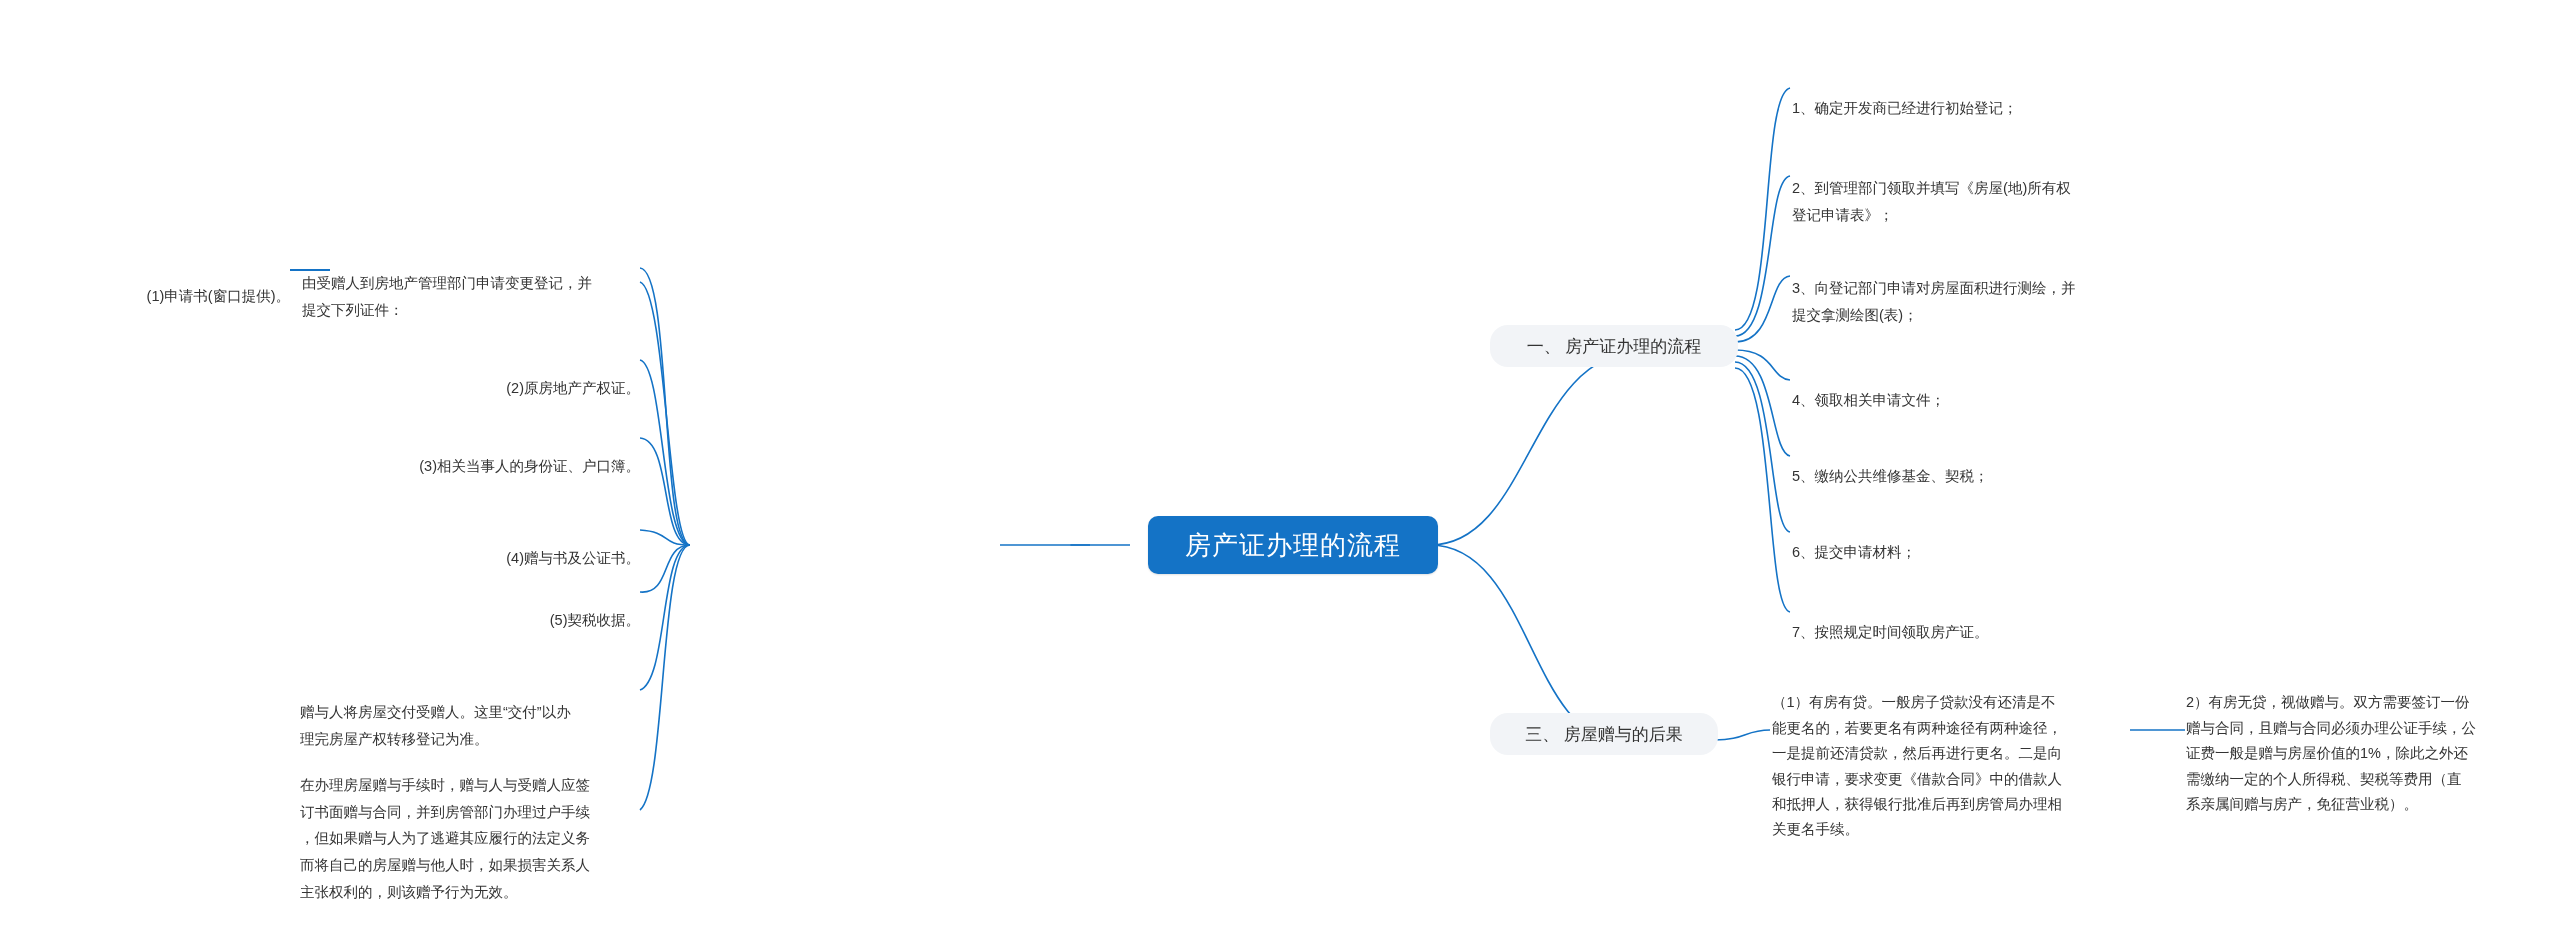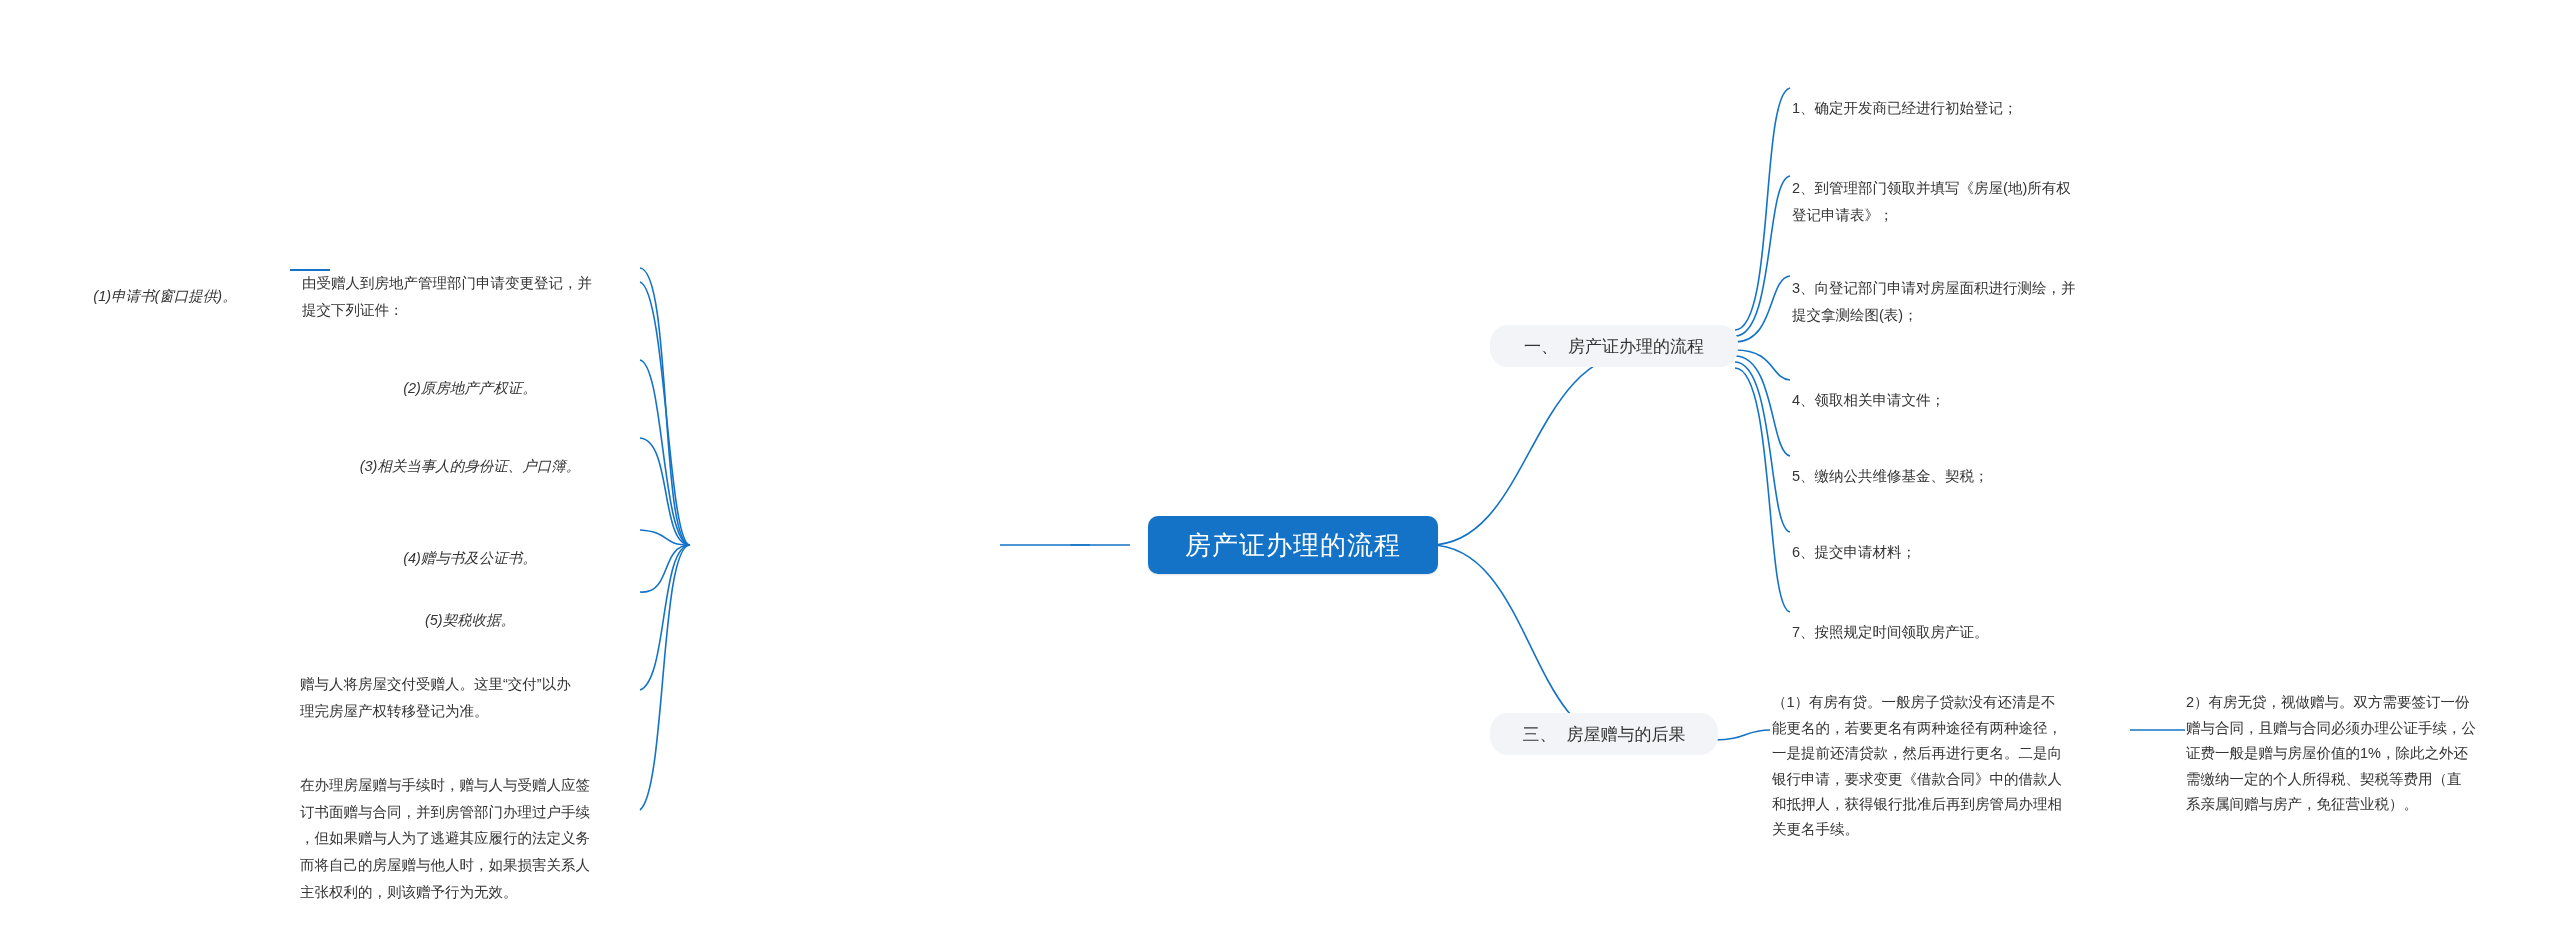--- a/index.html
+++ b/index.html
@@ -49,35 +49,33 @@
   .branch-node {
     background: #f2f4f7;
     border-radius: 18px;
     font-size: 17px;
     color: #333333;
     display: flex;
     align-items: center;
     justify-content: center;
     padding: 9px 22px;
     white-space: nowrap;
-    font-family: Liberation Mono, monospace;
   }
   
   .leaf {
     font-size: 14.5px;
     line-height: 1.85;
     color: #333333;
     white-space: pre-line;
   }
   .leaf.right {
     text-align: left;
   }
   .leaf.left {
-    text-align: center;
-    font-style: italic;
+    text-align: right;
   }
   .leaf.just {
     text-align: left;
   }
 </style>
 </head>
 <body>
 
 <div id="mindmap">
 
@@ -180,21 +178,21 @@
   </div>
   <div class="node leaf left" style="left:300px; top:426px; width:340px;">
     <span>(3)相关当事人的身份证、户口簿。</span>
   </div>
   <div class="node leaf left" style="left:300px; top:518px; width:340px;">
     <span>(4)赠与书及公证书。</span>
   </div>
   <div class="node leaf left" style="left:300px; top:580px; width:340px;">
     <span>(5)契税收据。</span>
   </div>
-  <div class="node leaf just" style="left:300px; top:644px; width:344px;">
+  <div class="node leaf just" style="left:300px; top:672px; width:344px;">
     <span>赠与人将房屋交付受赠人。这里“交付”以办
 理完房屋产权转移登记为准。</span>
   </div>
   <div class="node leaf just" style="left:300px; top:745px; width:344px;">
     <span>在办理房屋赠与手续时，赠与人与受赠人应签
 订书面赠与合同，并到房管部门办理过户手续
 ，但如果赠与人为了逃避其应履行的法定义务
 而将自己的房屋赠与他人时，如果损害关系人
 主张权利的，则该赠予行为无效。</span>
   </div>

